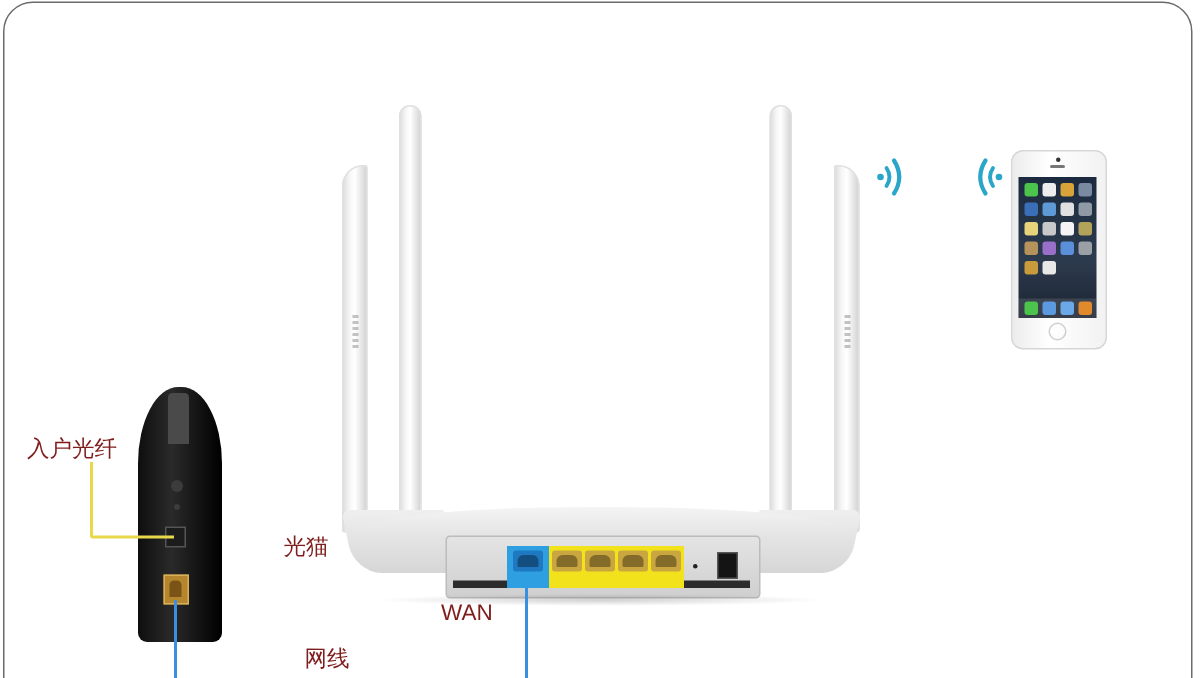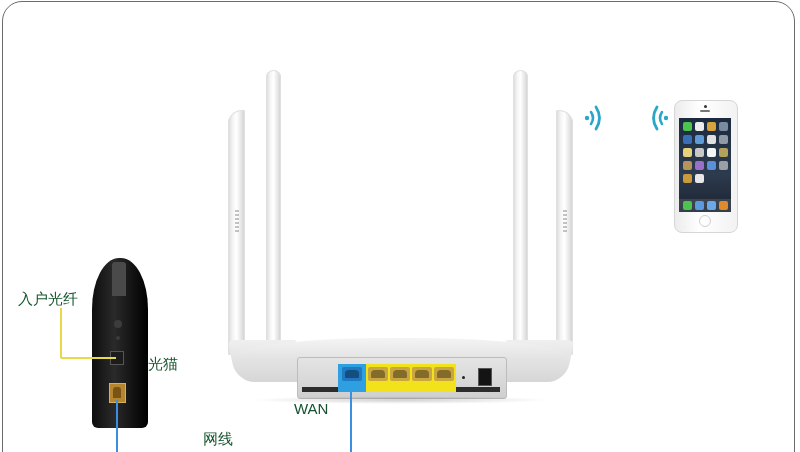--- a/index.html
+++ b/index.html
@@ -70,21 +70,21 @@
     .modem-btn2 { position: absolute; left: 116px; top: 336px; width: 4px; height: 4px; border-radius: 50%; background: #3c3c3c; }
     .modem-fiber-port { position: absolute; left: 110px; top: 351px; width: 12px; height: 12px; border: 1px solid #555; background: #1c1c1c; }
     .modem-lan-port { position: absolute; left: 109px; top: 383px; width: 15px; height: 18px; background: #b5862d; border: 1px solid #d8b05a; }
     .modem-lan-port::after { content:""; position:absolute; left:3px; top:3px; width:8px; height:11px; background:#7a5416; border-radius: 3px 3px 0 0; }
 
     
     .cable-blue { position: absolute; width: 2px; background: #3b8fe0; }
     .cable-yellow { position: absolute; background: #e9d84a; }
 
     
-    .label { position: absolute; color: #14532d; font-size: 15px; white-space: nowrap; }
+    .label { position: absolute; color: #7f1d1d; font-size: 15px; white-space: nowrap; }
     .label-bold { font-weight: normal; font-size: 15px; font-family: "Liberation Sans", sans-serif; }
 
     
     .phone {
       position: absolute; left: 674px; top: 100px; width: 62px; height: 131px;
       background: linear-gradient(90deg, #ececec, #ffffff 40%, #f2f2f2);
       border: 1px solid #d6d6d6; border-radius: 8px;
     }
     .phone-speaker { position: absolute; left: 700px; top: 110px; width: 10px; height: 2px; background: #777; border-radius: 1px; }
     .phone-cam { position: absolute; left: 704px; top: 105px; width: 3px; height: 3px; background: #333; border-radius: 50%; }
@@ -140,21 +140,21 @@
 <div class="modem-btn2"></div>
 <div class="modem-fiber-port"></div>
 <div class="modem-lan-port"></div>
 
 <div class="cable-yellow" style="left:60px; top:308px; width:2px; height:50px;"></div>
 <div class="cable-yellow" style="left:60px; top:357px; width:56px; height:2px; border-radius:0 0 0 4px;"></div>
 
 <div class="cable-blue" style="left:116px; top:400px; height:52px;"></div>
 
 <span class="label" style="left:18px; top:290px;">入户光纤</span>
-<span class="label" style="left:148px; top:355px;">光猫</span>
+<span class="label" style="left:148px; top:355px;padding-left:41px;">光猫</span>
 <span class="label" style="left:203px; top:430px;">网线</span>
 
 <svg class="wifi" style="left:583px; top:103px;" width="22" height="30" viewBox="0 0 22 30">
   <circle cx="4" cy="15" r="2.2" fill="#2aa6c9"></circle>
   <path d="M8 9 Q12 15 8 21" stroke="#2aa6c9" stroke-width="2.6" fill="none" stroke-linecap="round"></path>
   <path d="M13 4 Q20 15 13 26" stroke="#2aa6c9" stroke-width="2.8" fill="none" stroke-linecap="round"></path>
 </svg>
 <svg class="wifi" style="left:648px; top:103px;" width="22" height="30" viewBox="0 0 22 30">
   <circle cx="18" cy="15" r="2.2" fill="#2aa6c9"></circle>
   <path d="M14 9 Q10 15 14 21" stroke="#2aa6c9" stroke-width="2.6" fill="none" stroke-linecap="round"></path>

